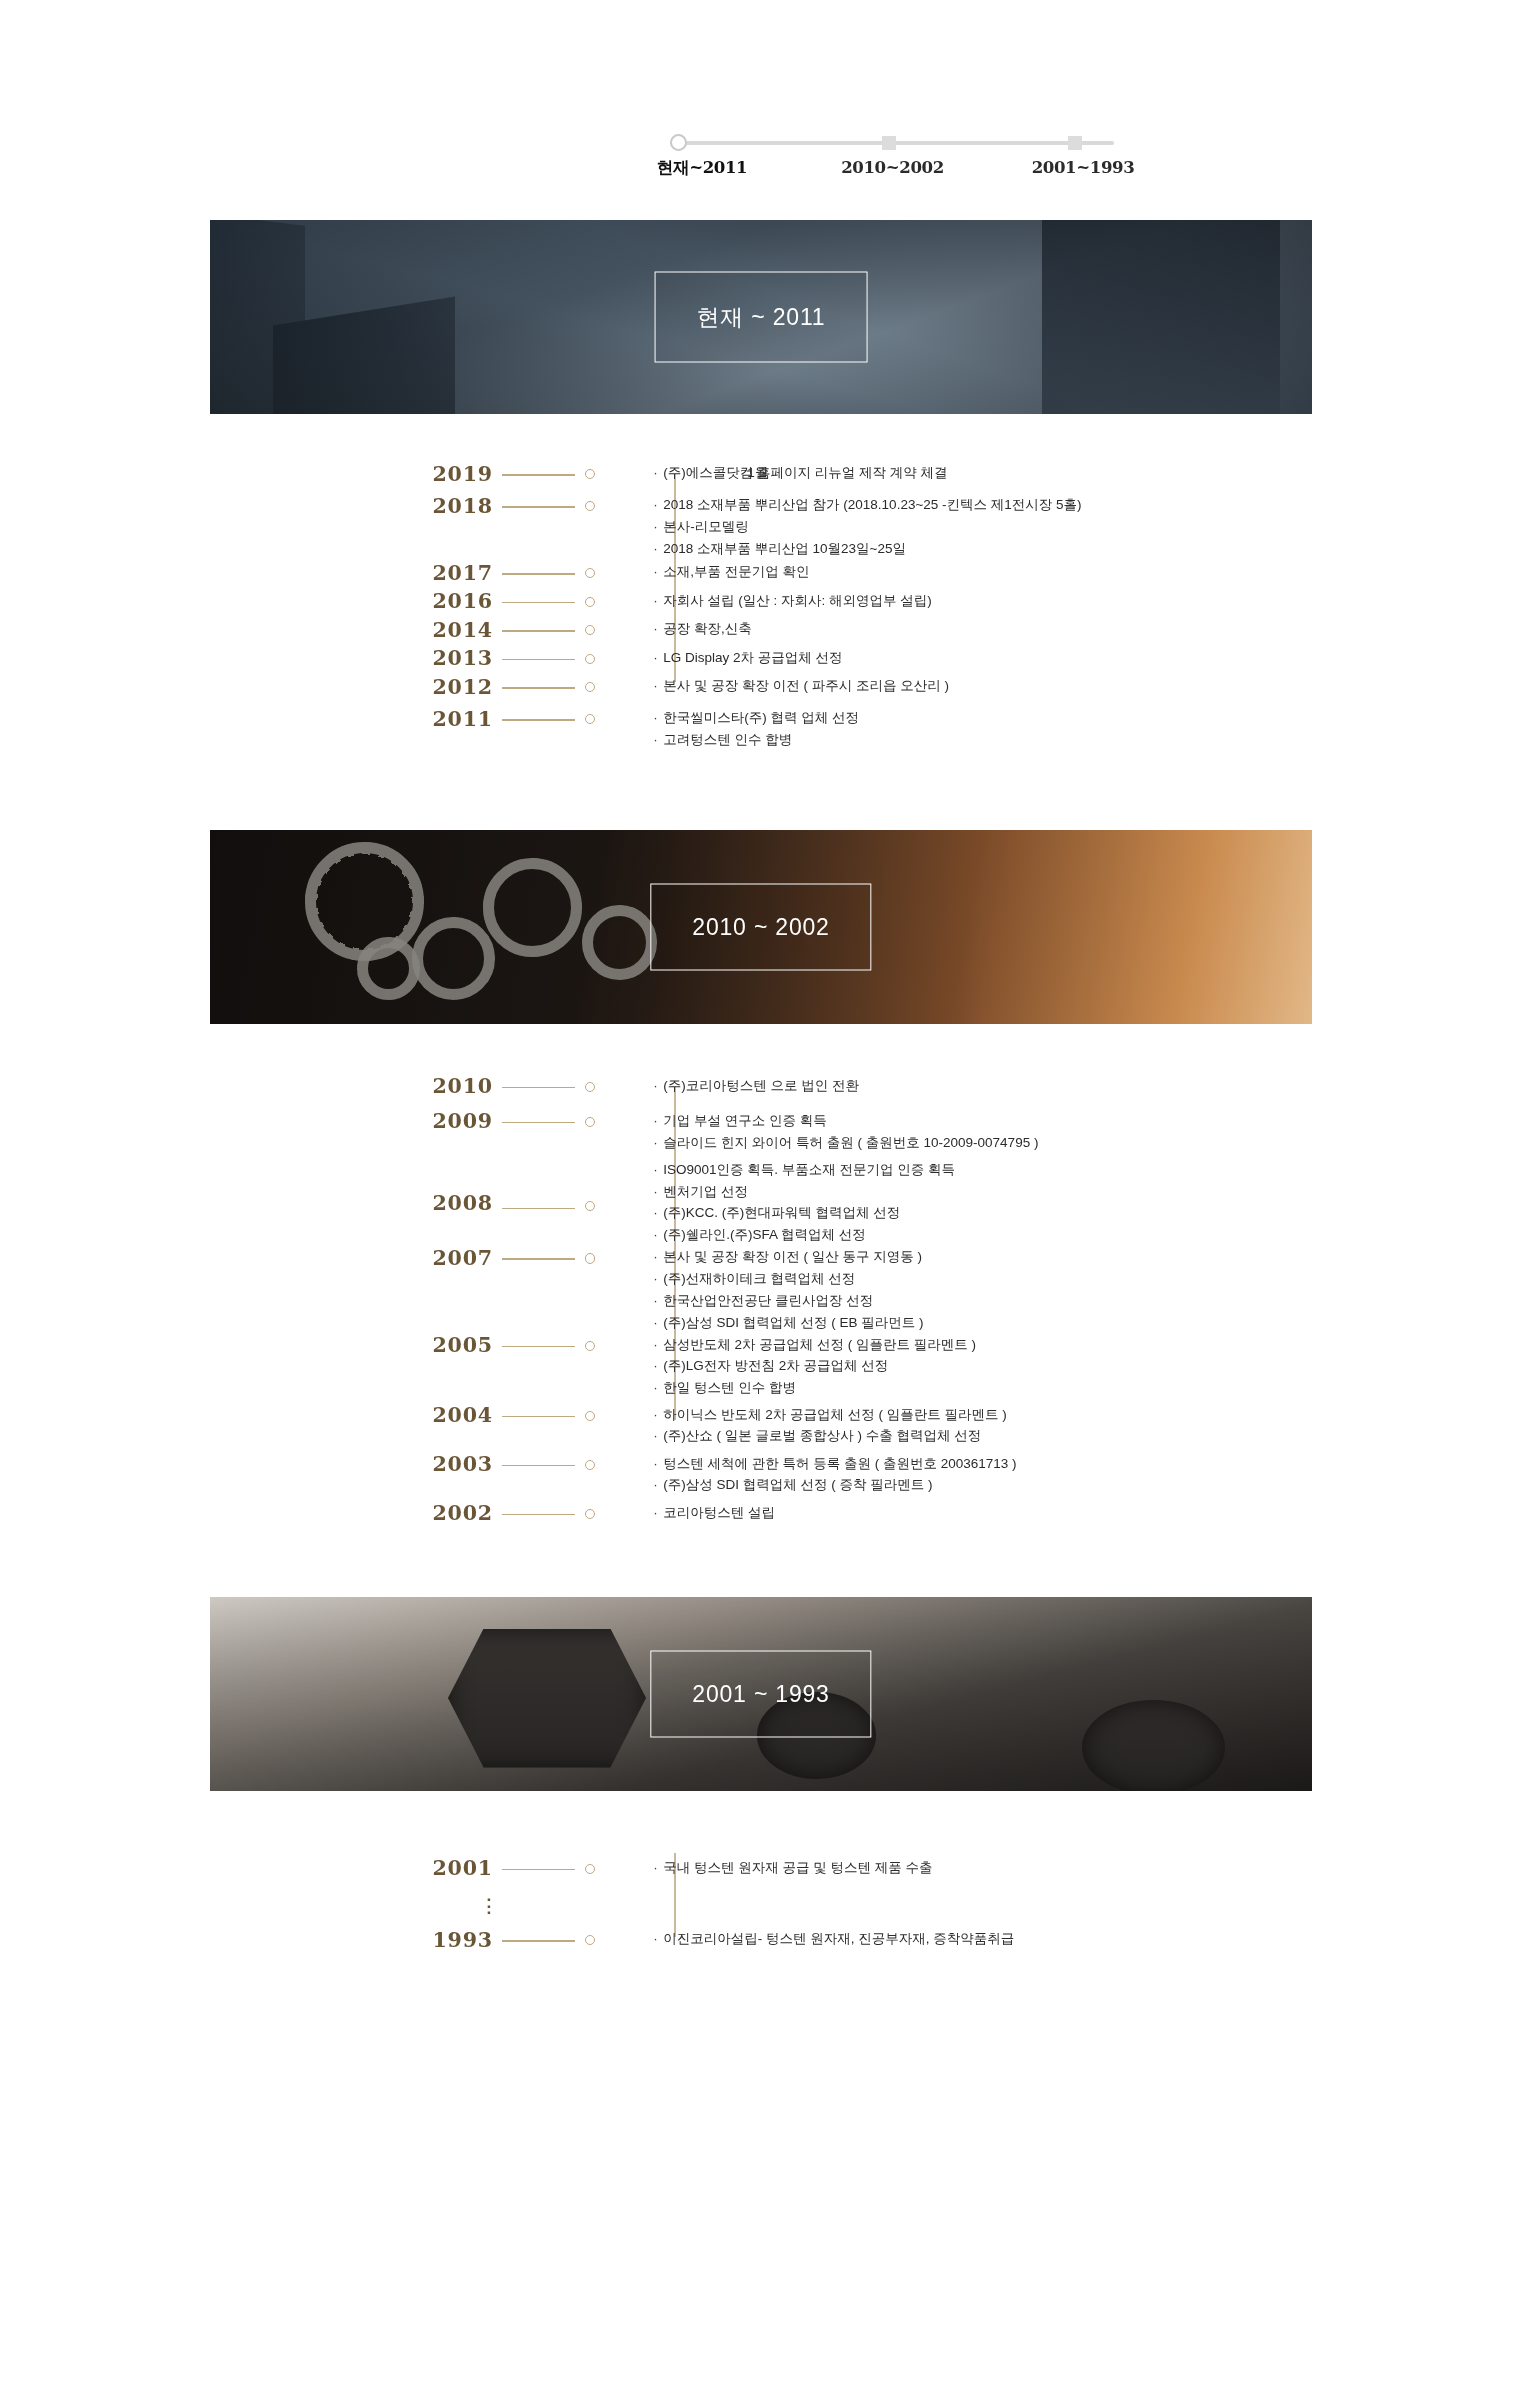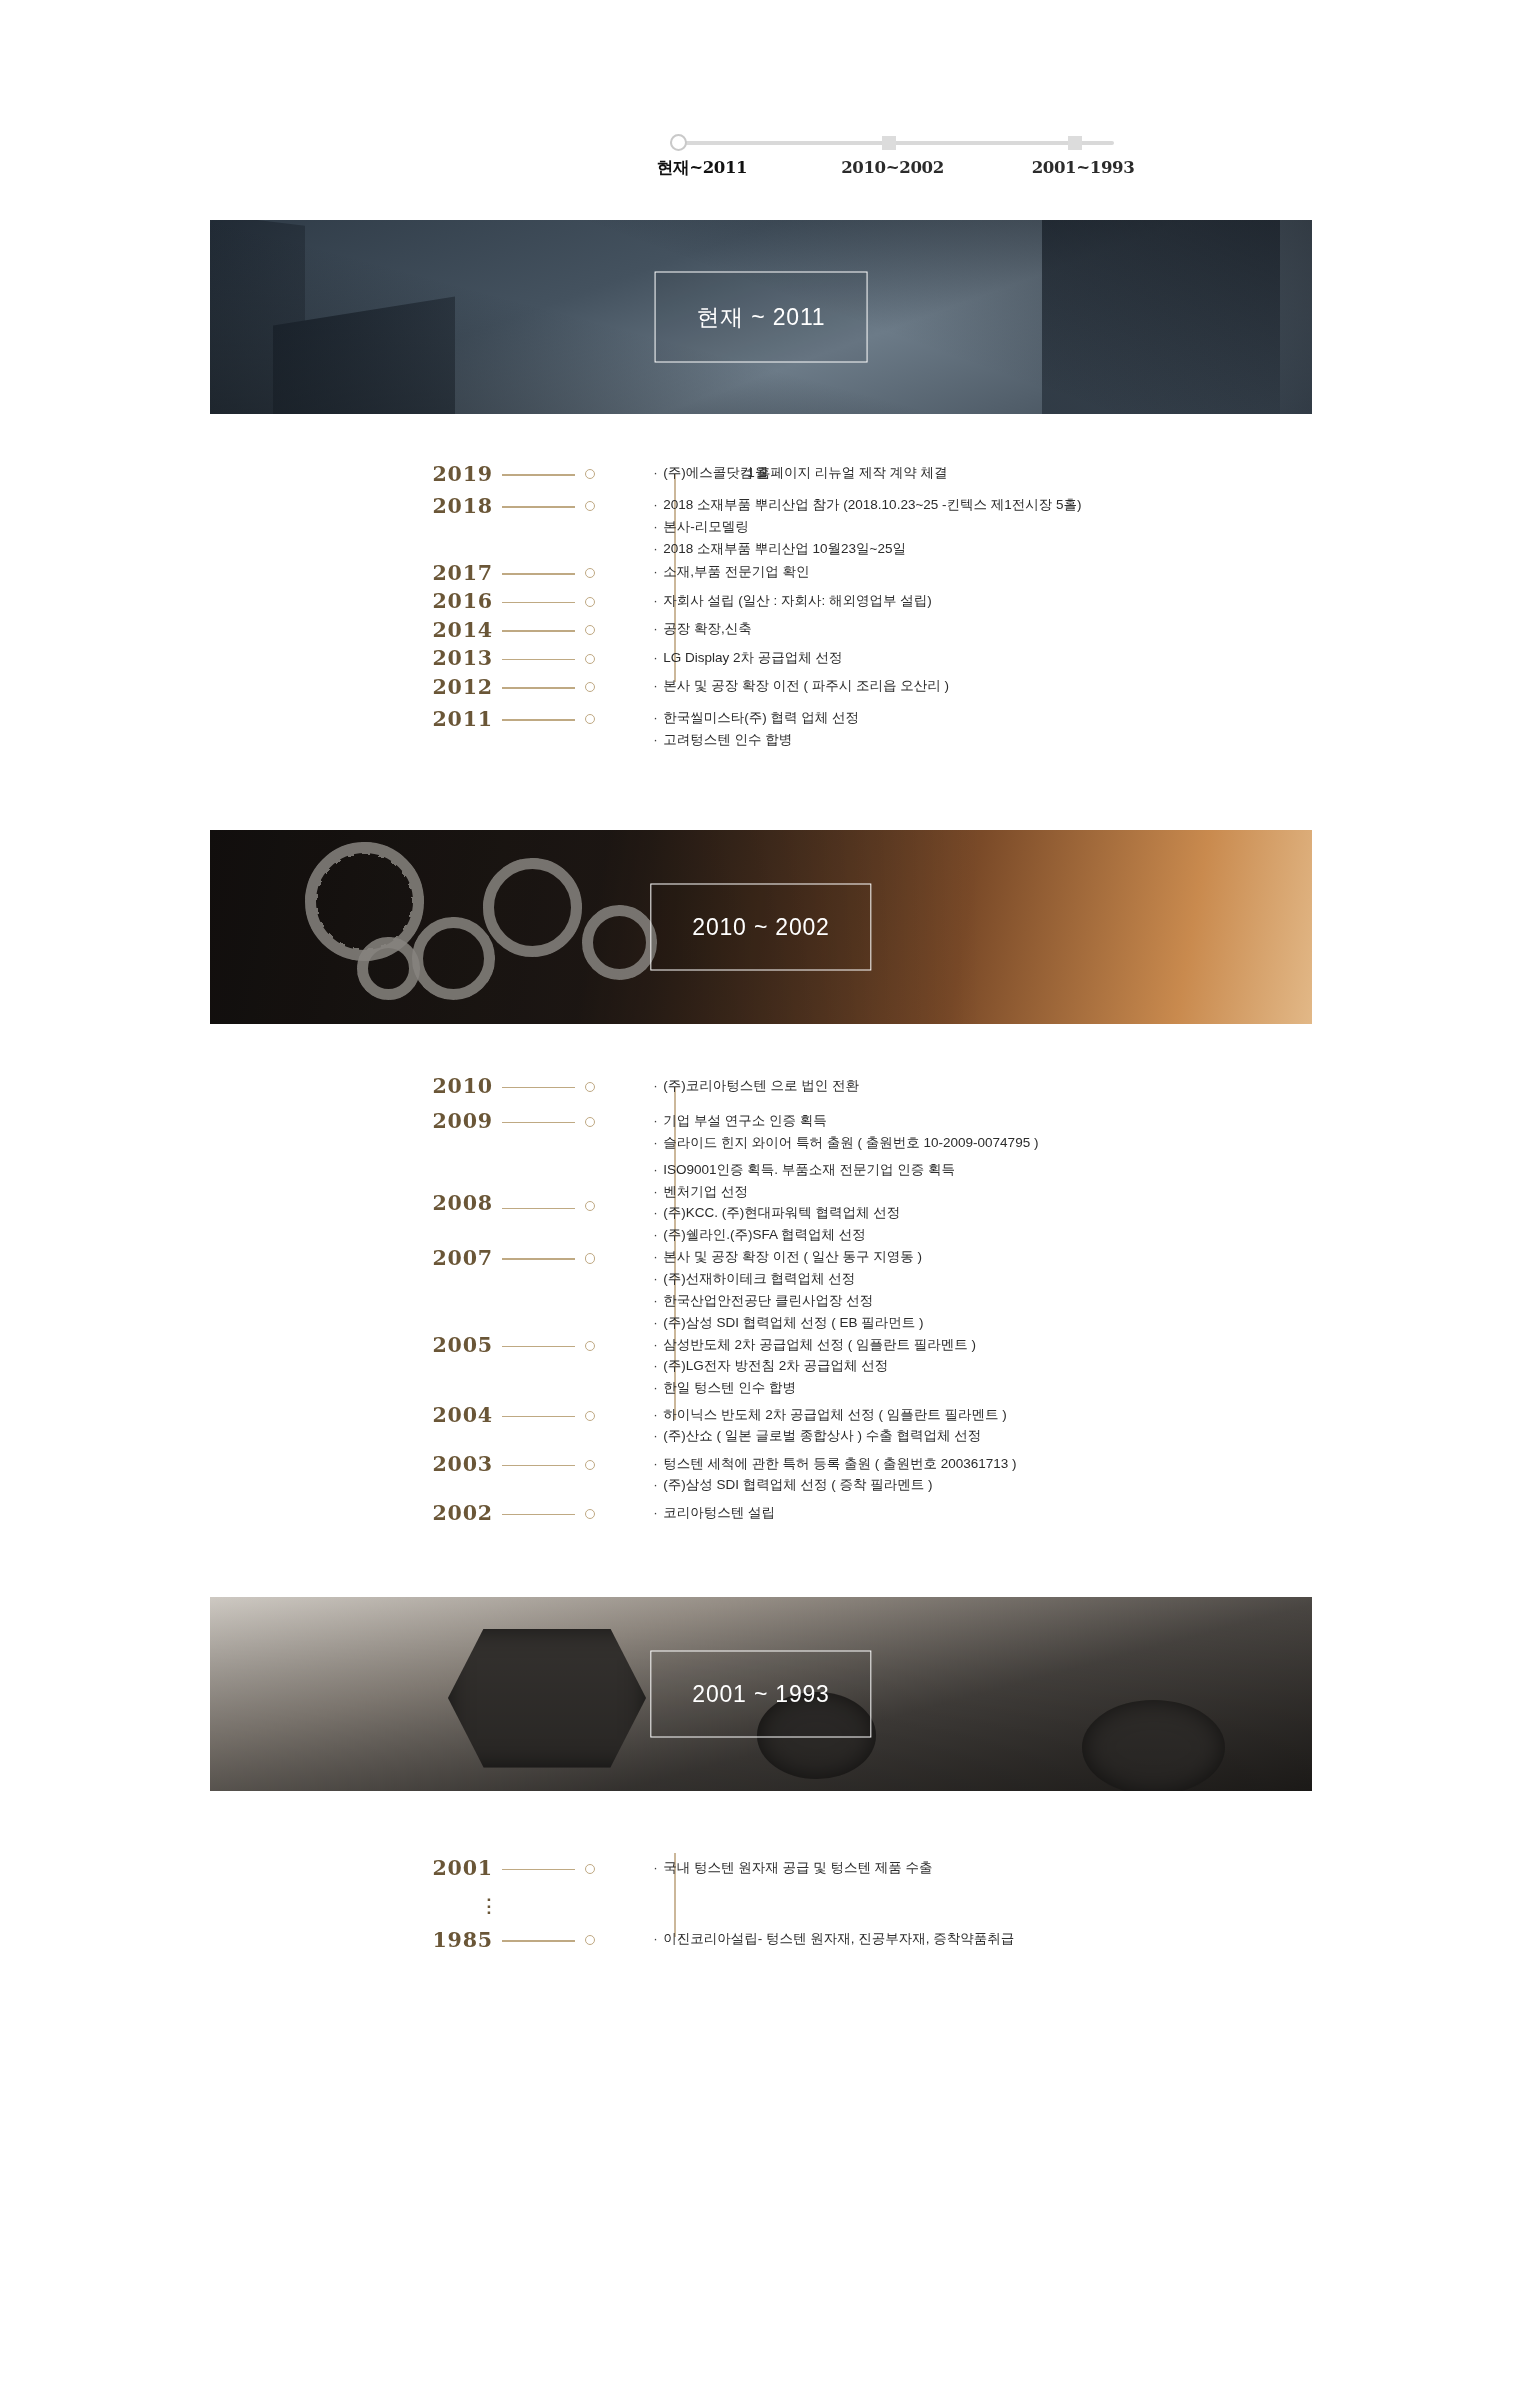--- a/index.html
+++ b/index.html
@@ -585,21 +585,21 @@
       </div>
     </div>
 
     <div class="vdots">
       <span>·</span>
         <span>·</span>
         <span>·</span>
     </div>
 
     <div class="row" style="min-height:35px;">
-      <div class="year">1985</div>
+      <div class="year">1993</div>
       <div class="dash"></div>
       <div class="dot"></div>
       <div class="events">
         <div class="ev">
             <span class="bullet">·</span>
             <span>이진코리아설립- 텅스텐 원자재, 진공부자재, 증착약품취급</span>
           </div>
       </div>
     </div>
   </div>

